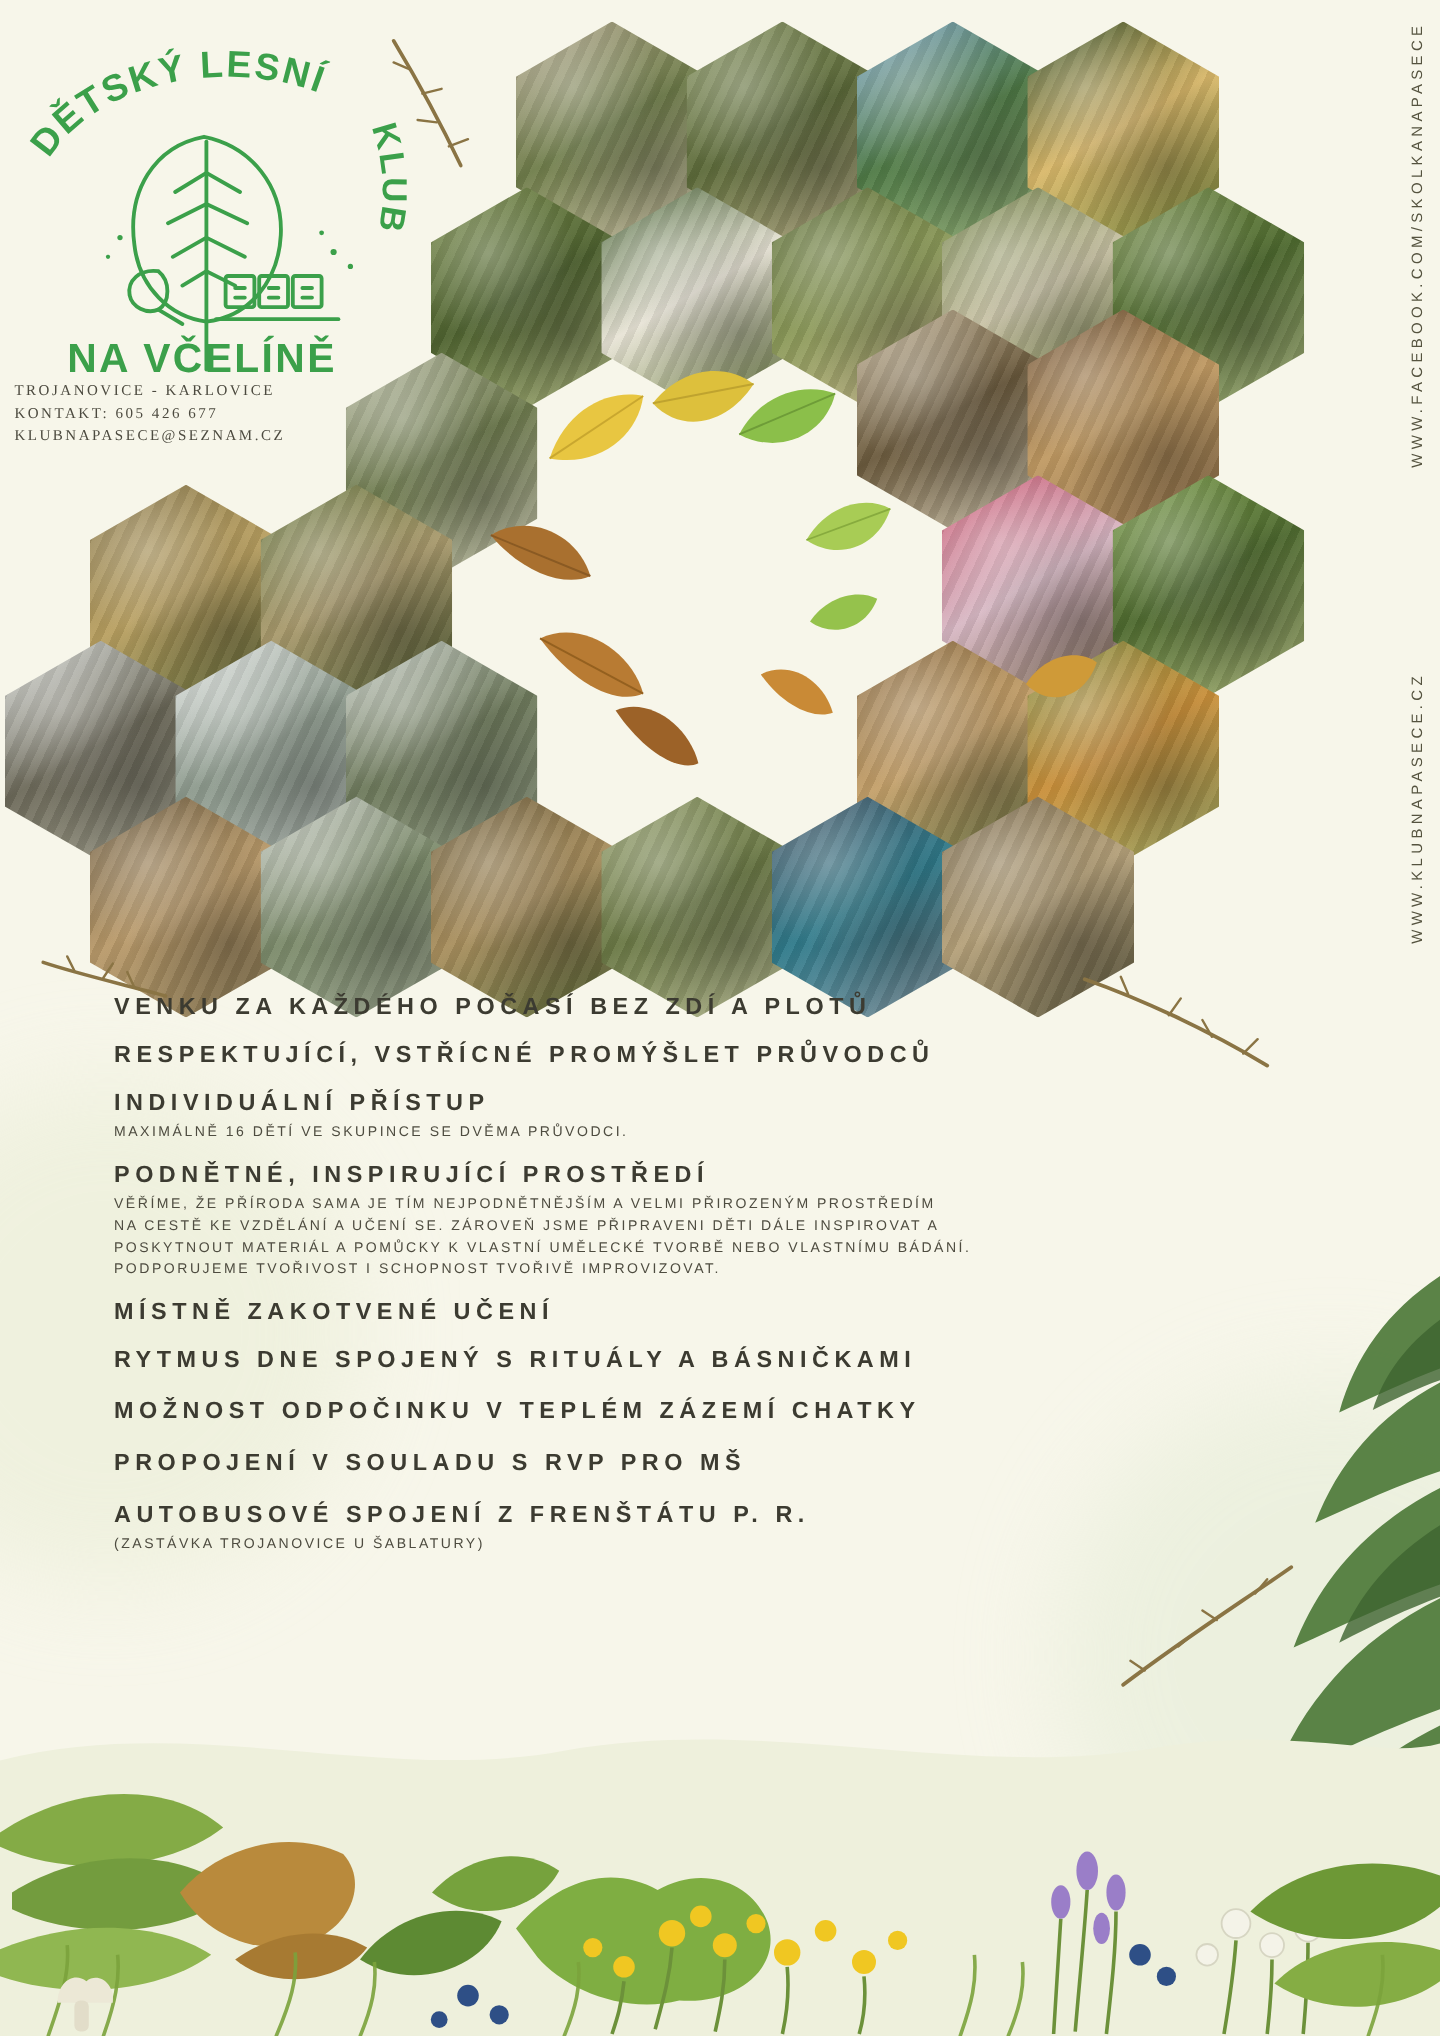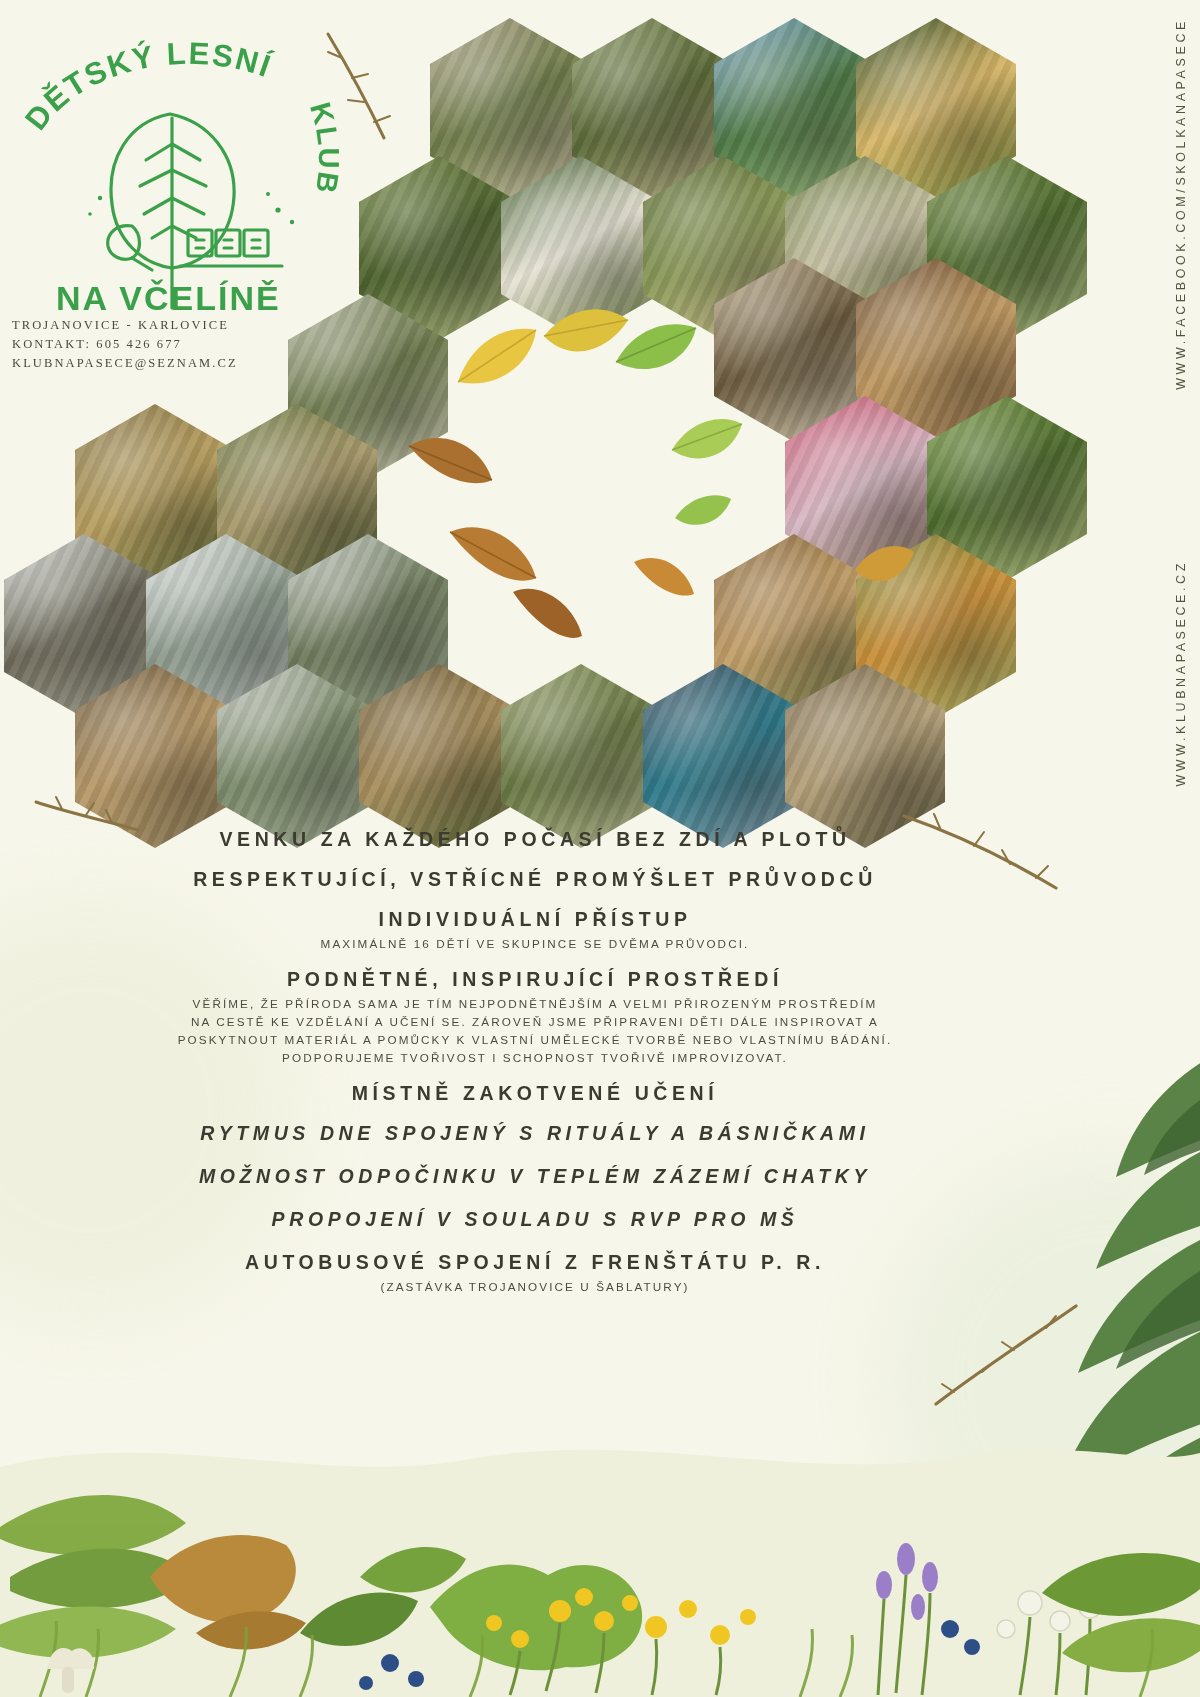--- a/index.html
+++ b/index.html
@@ -85,38 +85,38 @@
     position: absolute;
     pointer-events: none;
   }
 
   
   .points {
     position: absolute;
     left: 95px; top: 826px;
     width: 880px;
   }
-  .pt { margin-bottom: 13px; text-align: center; }
+  .pt { margin-bottom: 13px; }
   .pt h3 {
     font-size: 19.5px;
     letter-spacing: 4.6px;
     font-weight: bold;
     color: #3c3b31;
     line-height: 27px;
     white-space: pre-line;
   }
   .pt p {
     font-size: 11.7px;
     letter-spacing: 2.1px;
     color: #4e4c40;
     line-height: 18px;
     margin-top: 2px;
     white-space: pre-line;
   }
-  .pt.tight { margin-bottom: 16px; font-style: italic; }
+  .pt.tight { margin-bottom: 16px; }
 
   
   .branch { position: absolute; pointer-events: none; }
 
   
   .foliage { position: absolute; left:0; bottom:0; width:1200px; height:420px; pointer-events:none; }
   .tree-right { position:absolute; right:-10px; bottom:0; width:330px; height:700px; pointer-events:none; }
 </style>
 </head>
 <body>

